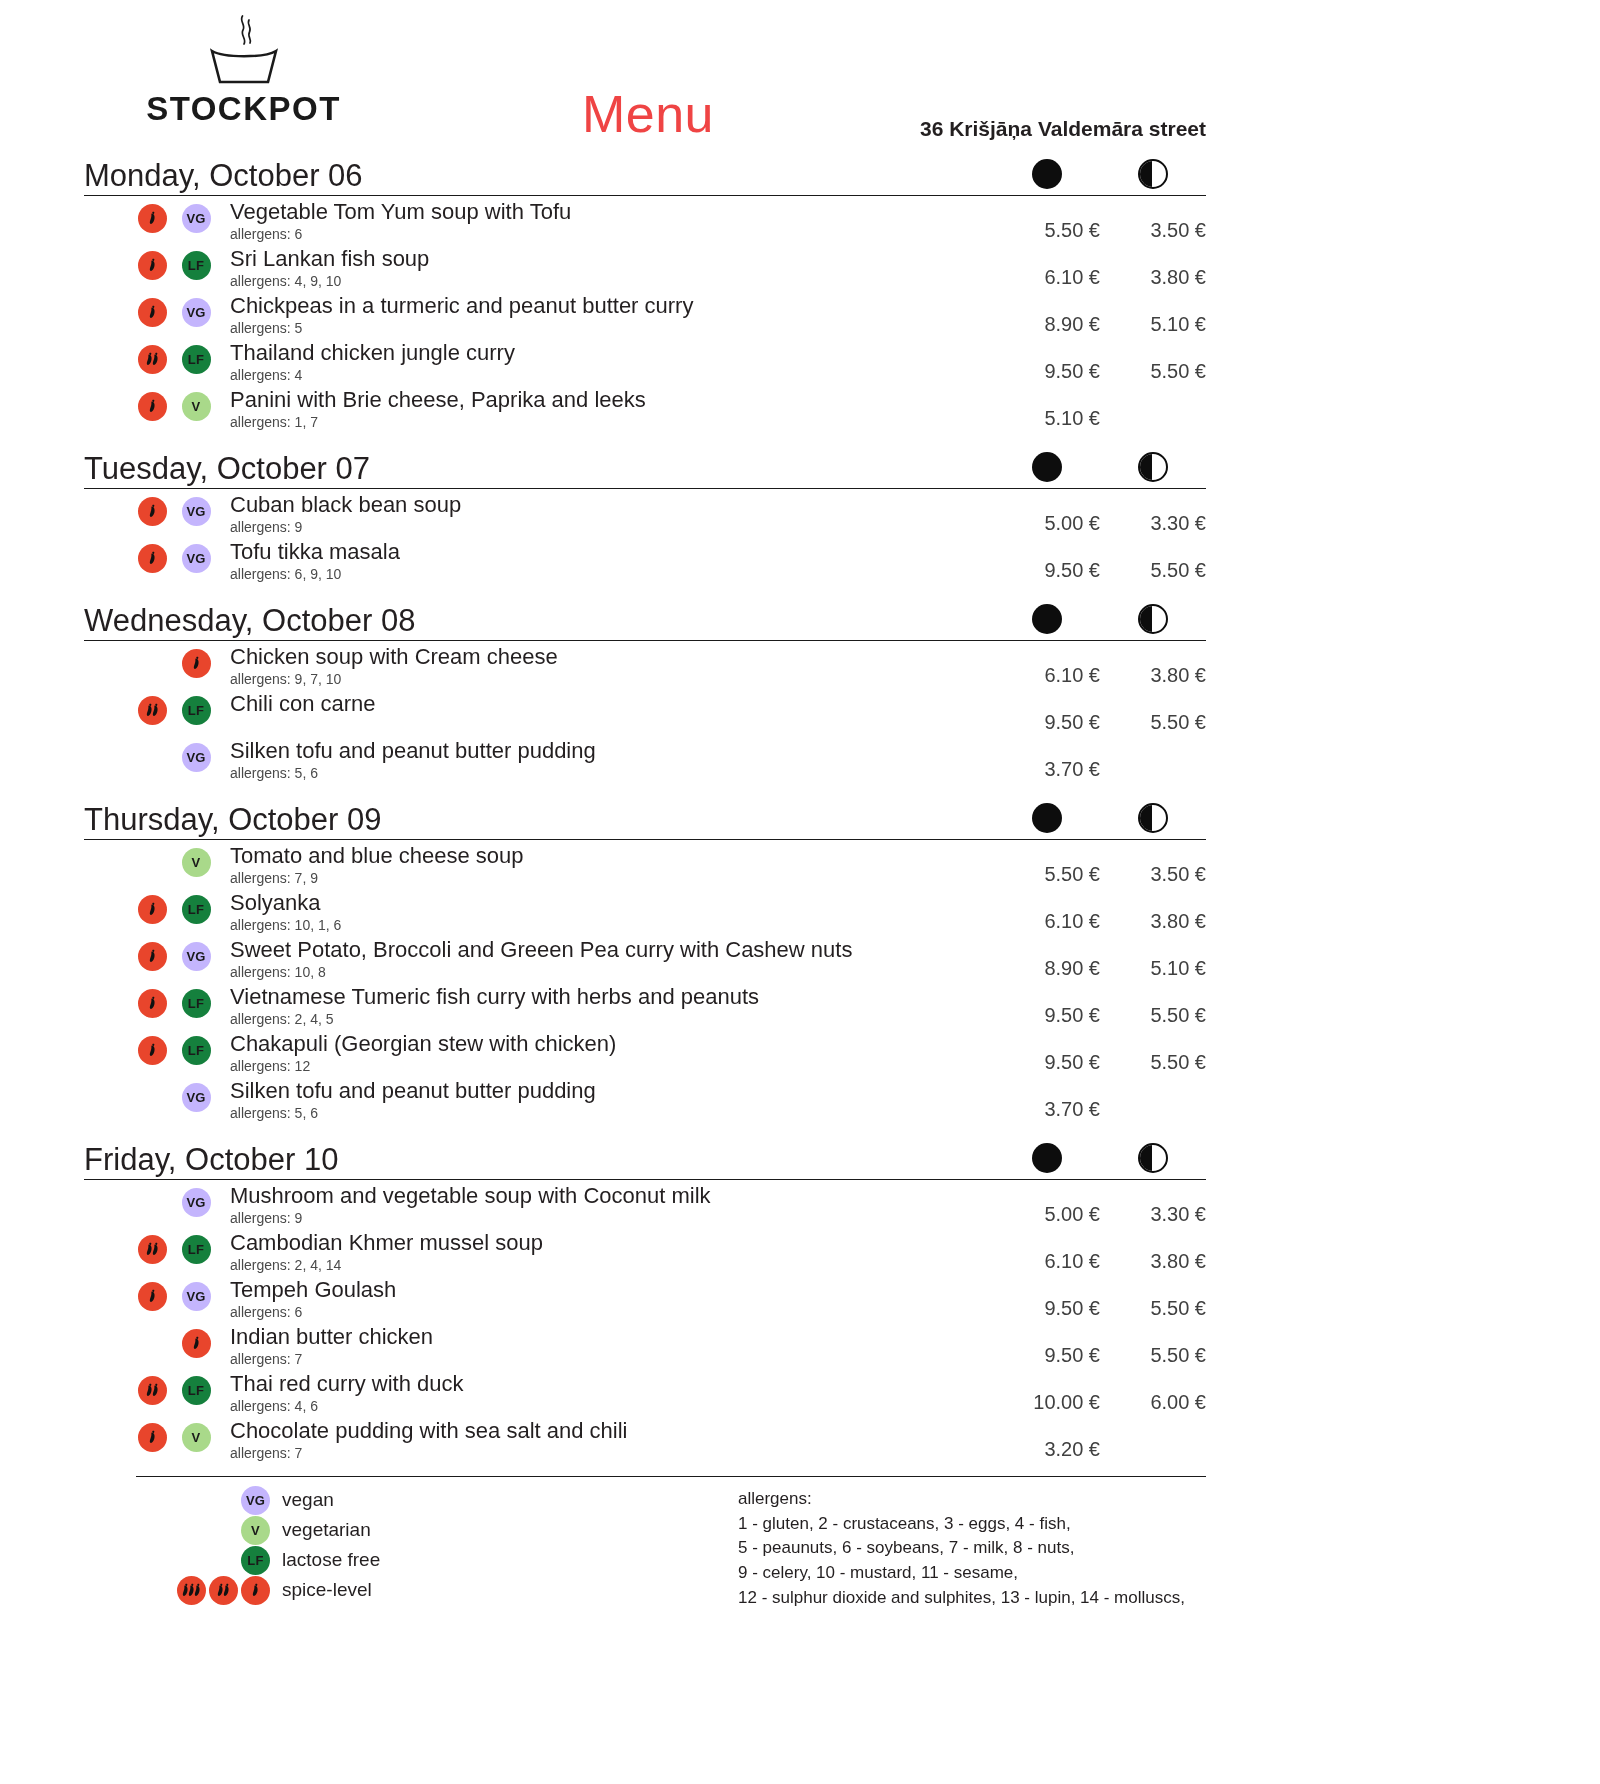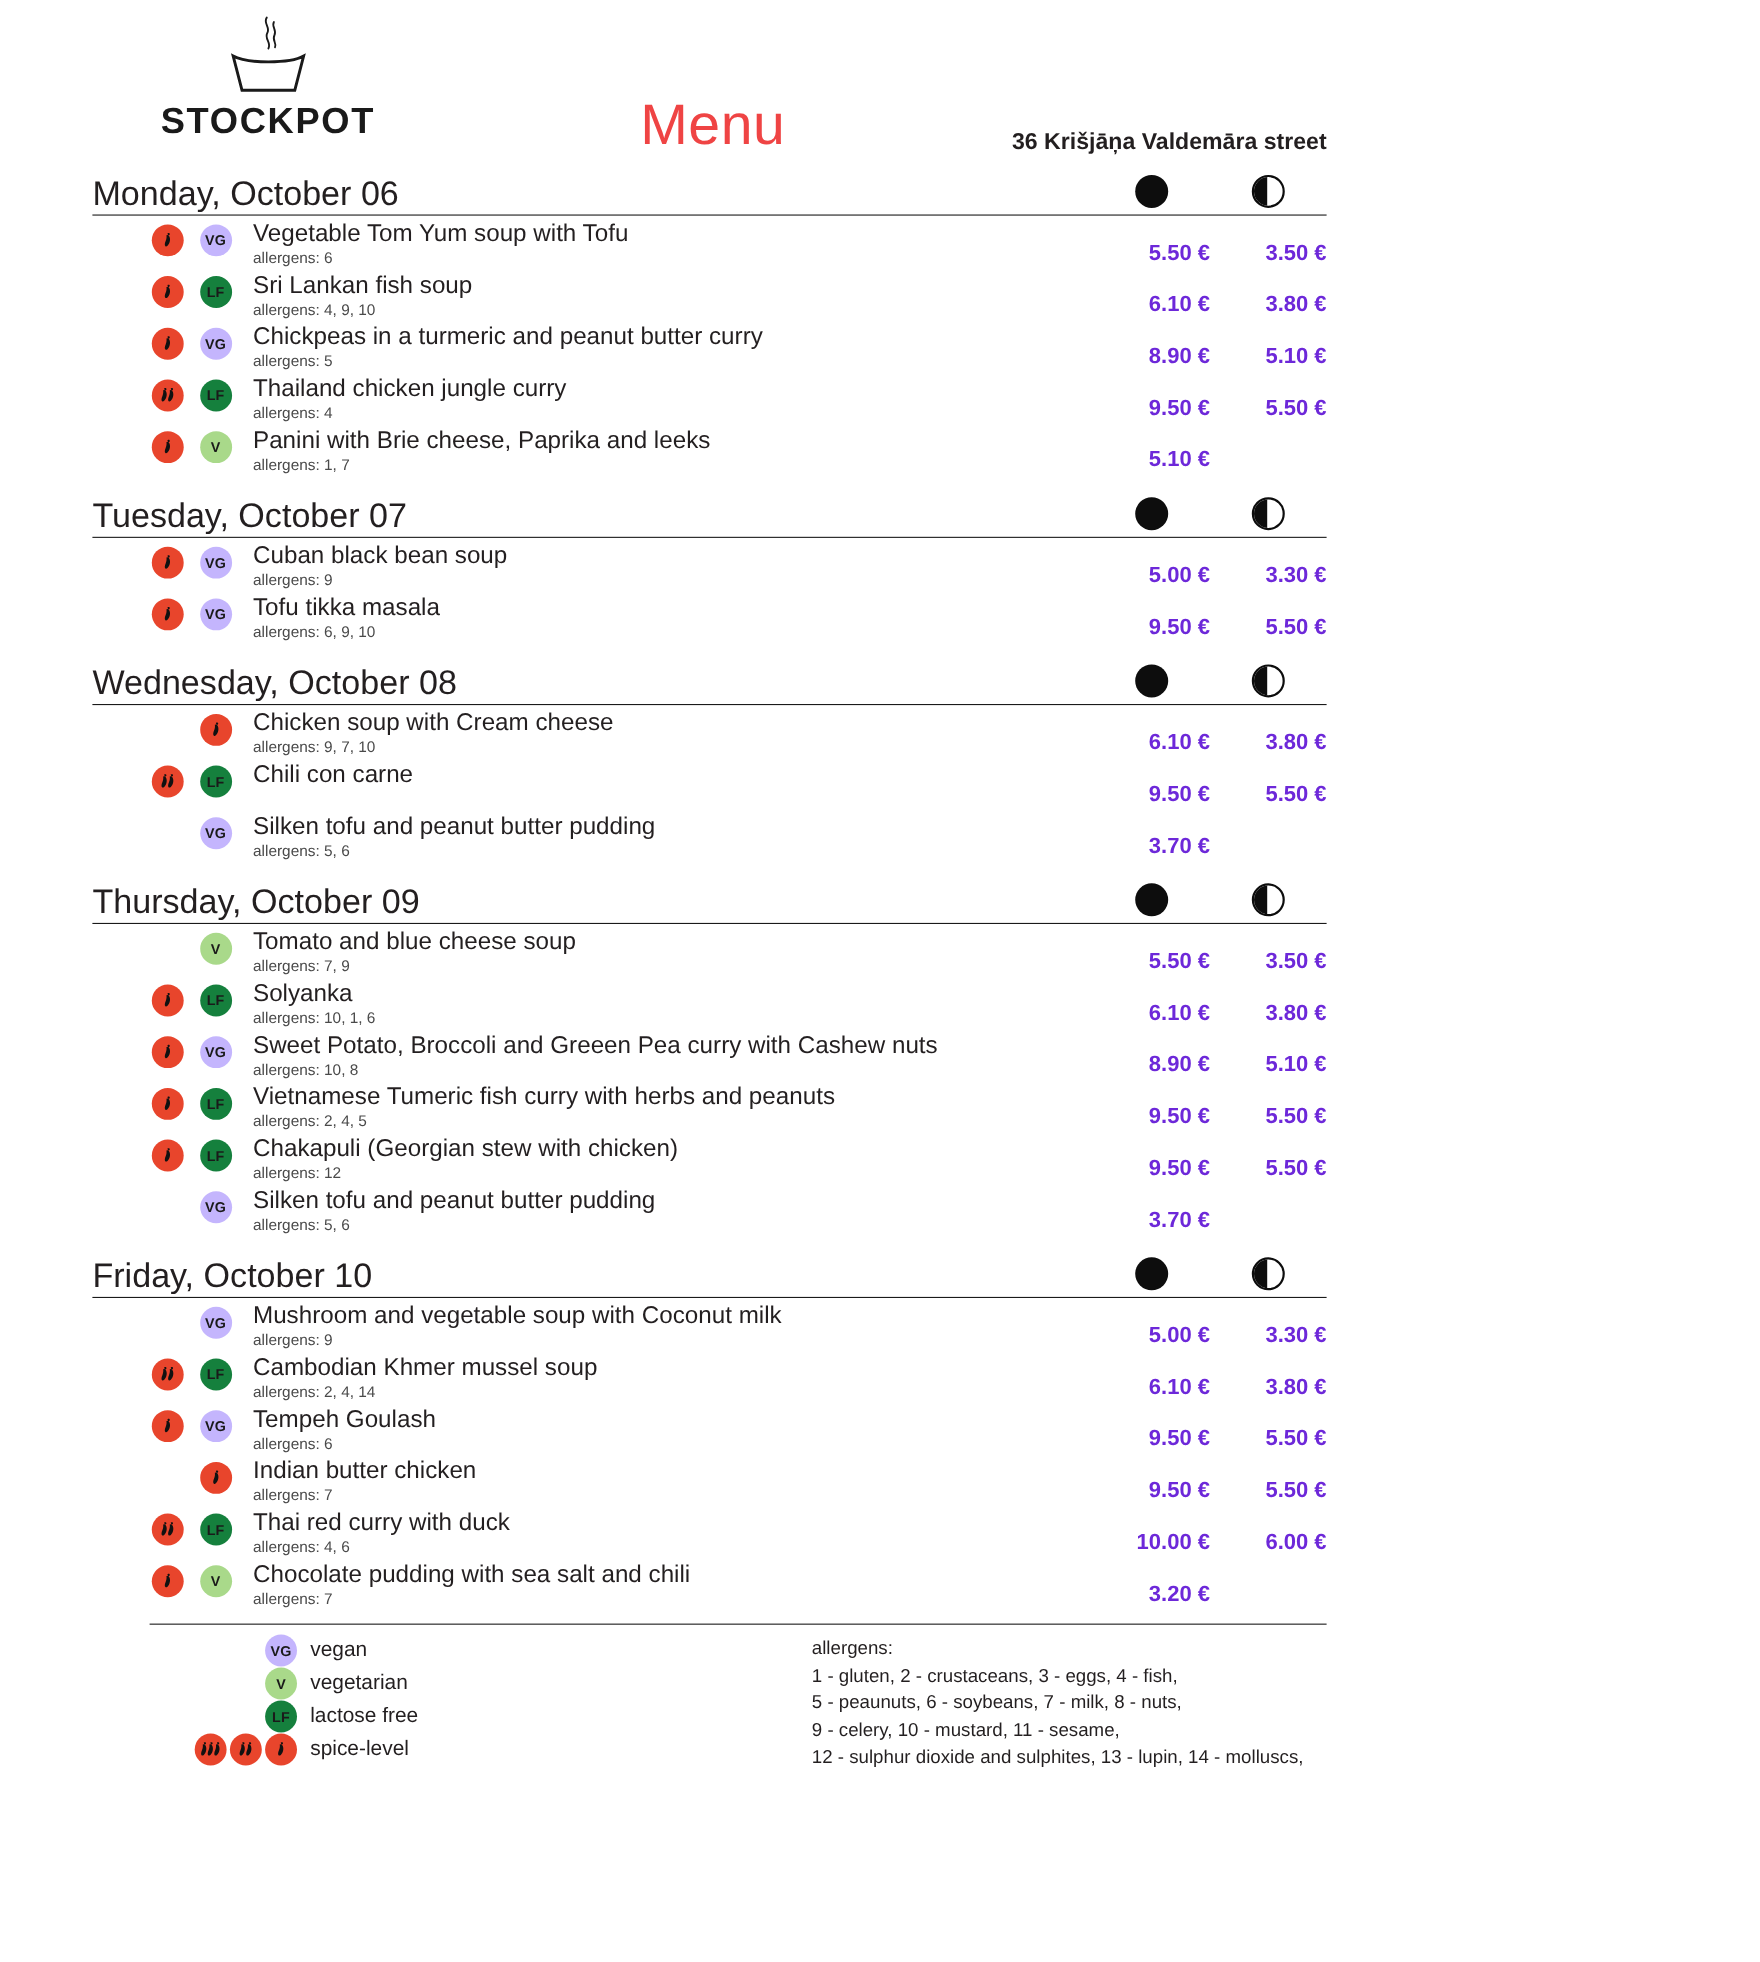--- a/index.html
+++ b/index.html
@@ -167,22 +167,22 @@
     font-weight: 400;
     color: #4a4a4a;
     line-height: 1.2;
     margin-top: 1px;
   }
   .prices { flex: 0 0 212px; display: flex; align-items: flex-start; }
   .price {
     width: 106px;
     text-align: right;
     font-size: 20px;
-    font-weight: 700;
-    color: #6d28d9;
+    font-weight: 400;
+    color: #404040;
     padding-top: 19px;
     white-space: nowrap;
   }
 
   
   .day-head.spaced { margin-top: 12px; }
 
   
   .footer {
     margin: 14px 90px 0 136px;

